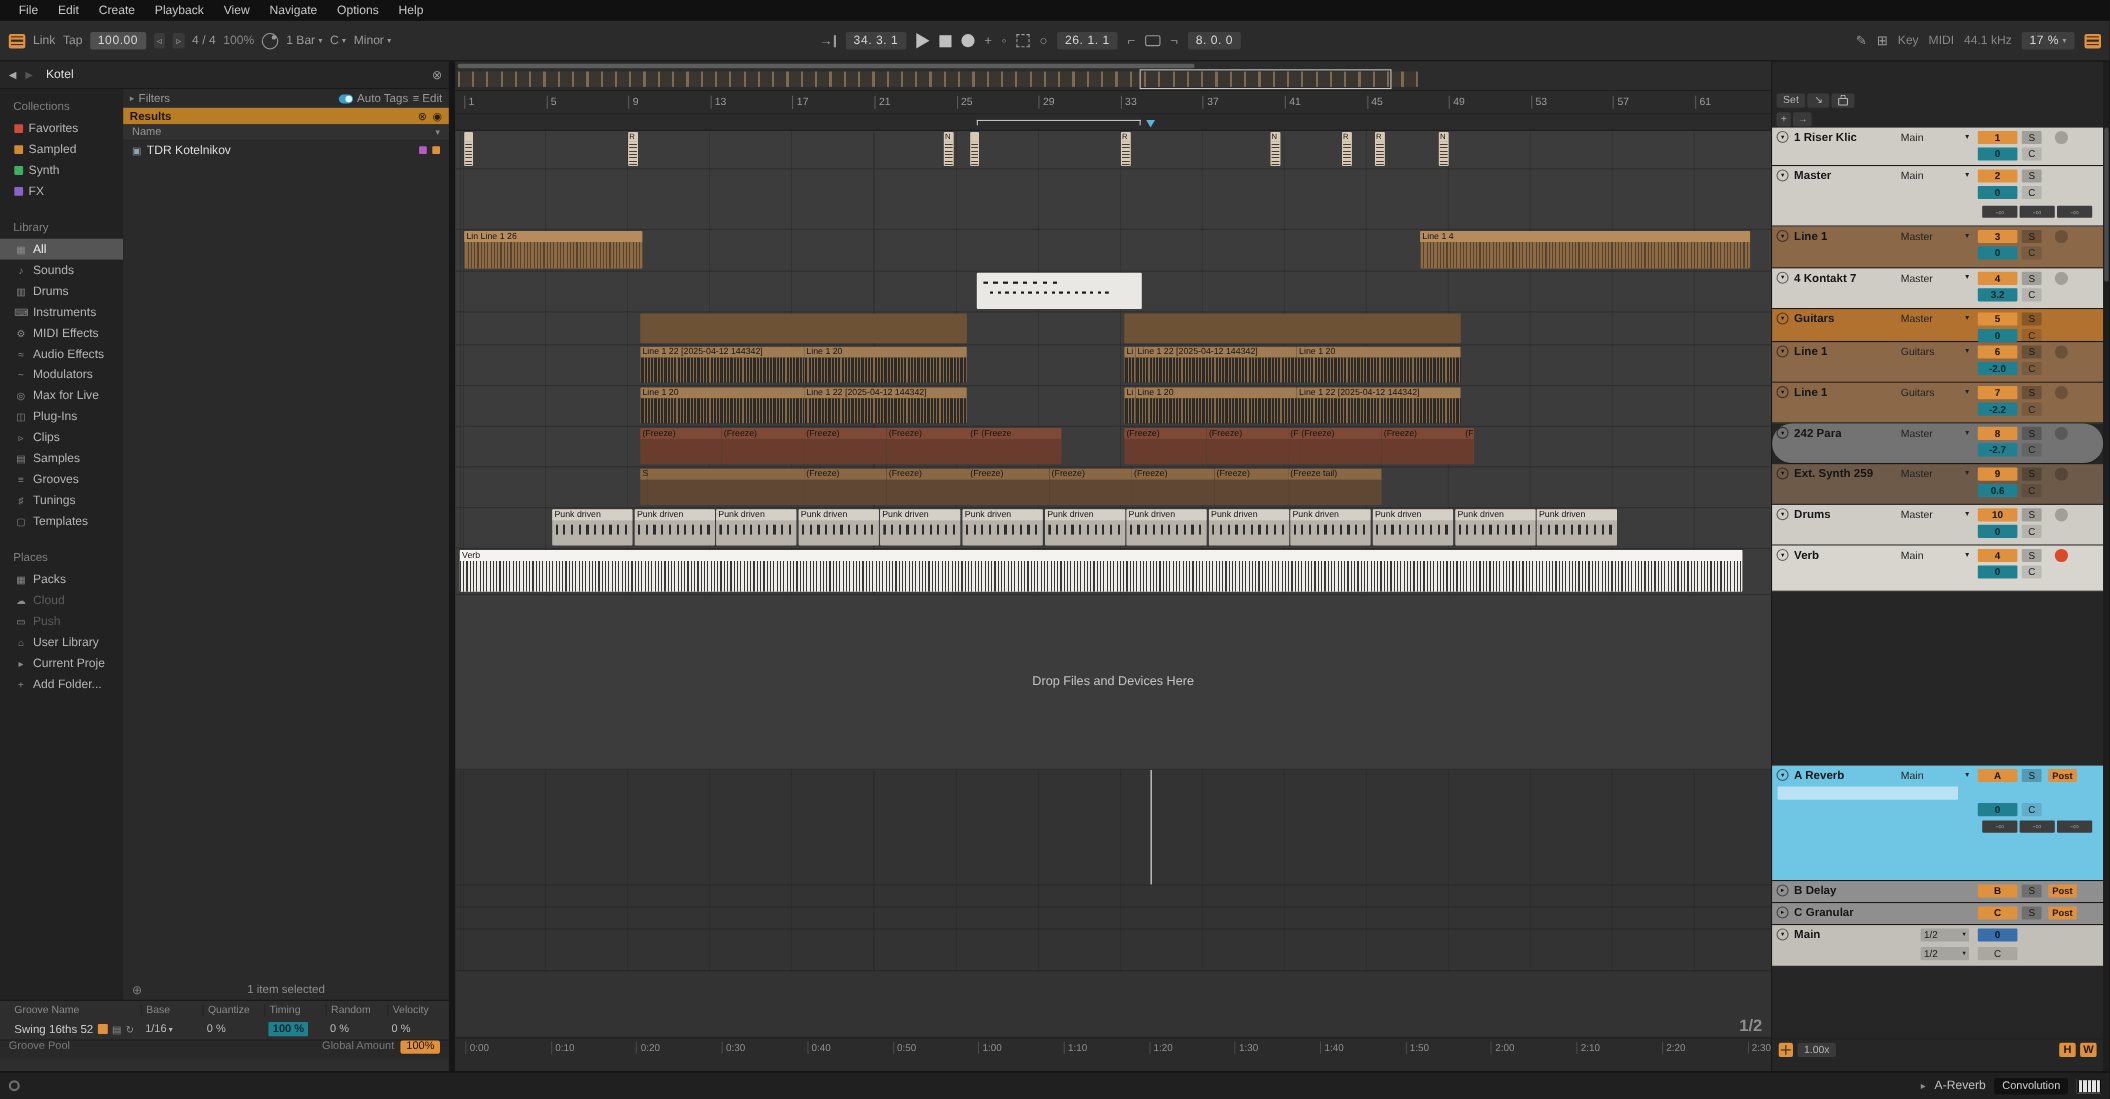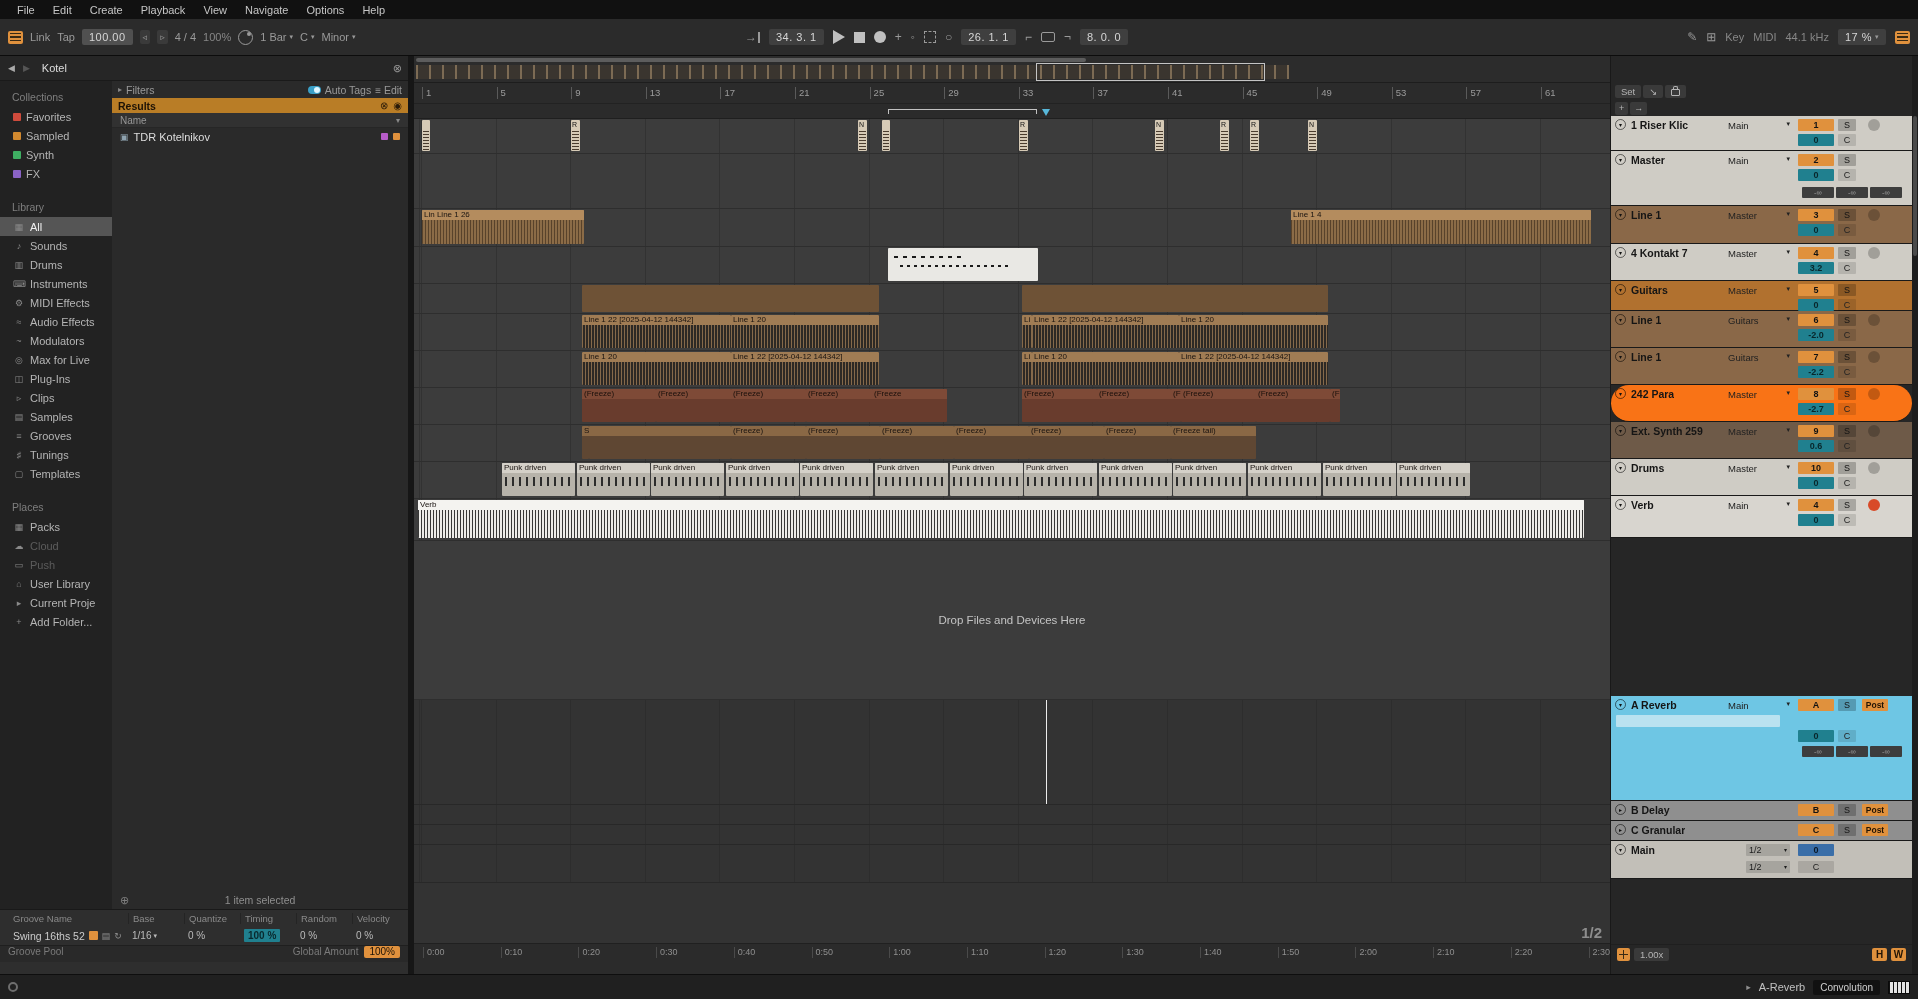--- a/index.html
+++ b/index.html
@@ -552,21 +552,21 @@
             </div>
             <div class="clip frz8" style="left: 317px; width: 75px;">
               <div class="lbl">(Freeze)</div>
             </div>
             <div class="clip frz8" style="left: 392px; width: 74px;">
               <div class="lbl">(Freeze)</div>
             </div>
             <div class="clip frz8" style="left: 466px; width: 10px;">
               <div class="lbl">(Fr</div>
             </div>
-            <div class="clip frz8" style="left: 458px; width: 75px;">
+            <div class="clip frz8" style="left: 476px; width: 75px;">
               <div class="lbl">(Freeze</div>
             </div>
             <div class="clip frz8" style="left: 608px; width: 75px;">
               <div class="lbl">(Freeze)</div>
             </div>
             <div class="clip frz8" style="left: 683px; width: 74px;">
               <div class="lbl">(Freeze)</div>
             </div>
             <div class="clip frz8" style="left: 757px; width: 10px;">
               <div class="lbl">(Fn</div>
@@ -770,21 +770,21 @@
           <div class="thead" style="height: 37px; background: rgb(138, 104, 72);">
             <span class="coll">▾</span>
             <span class="tname">Line 1</span>
             <span class="troute">Guitars<i>▾</i></span>
             <span class="numb">7</span>
             <span class="sbtn">S</span>
             <span class="armb"></span>
             <span class="volb">-2.2</span>
             <span class="panb">C</span>
           </div>
-          <div class="thead" style="height: 37px; background: #f97316; border-radius: 18px;">
+          <div class="thead" style="height: 37px; background: #737373; border-radius: 18px;">
             <span class="coll">▾</span>
             <span class="tname">242 Para</span>
             <span class="troute">Master<i>▾</i></span>
             <span class="numb">8</span>
             <span class="sbtn">S</span>
             <span class="armb"></span>
             <span class="volb">-2.7</span>
             <span class="panb">C</span>
           </div>
           <div class="thead" style="height: 37px; background: rgb(110, 90, 72);">

